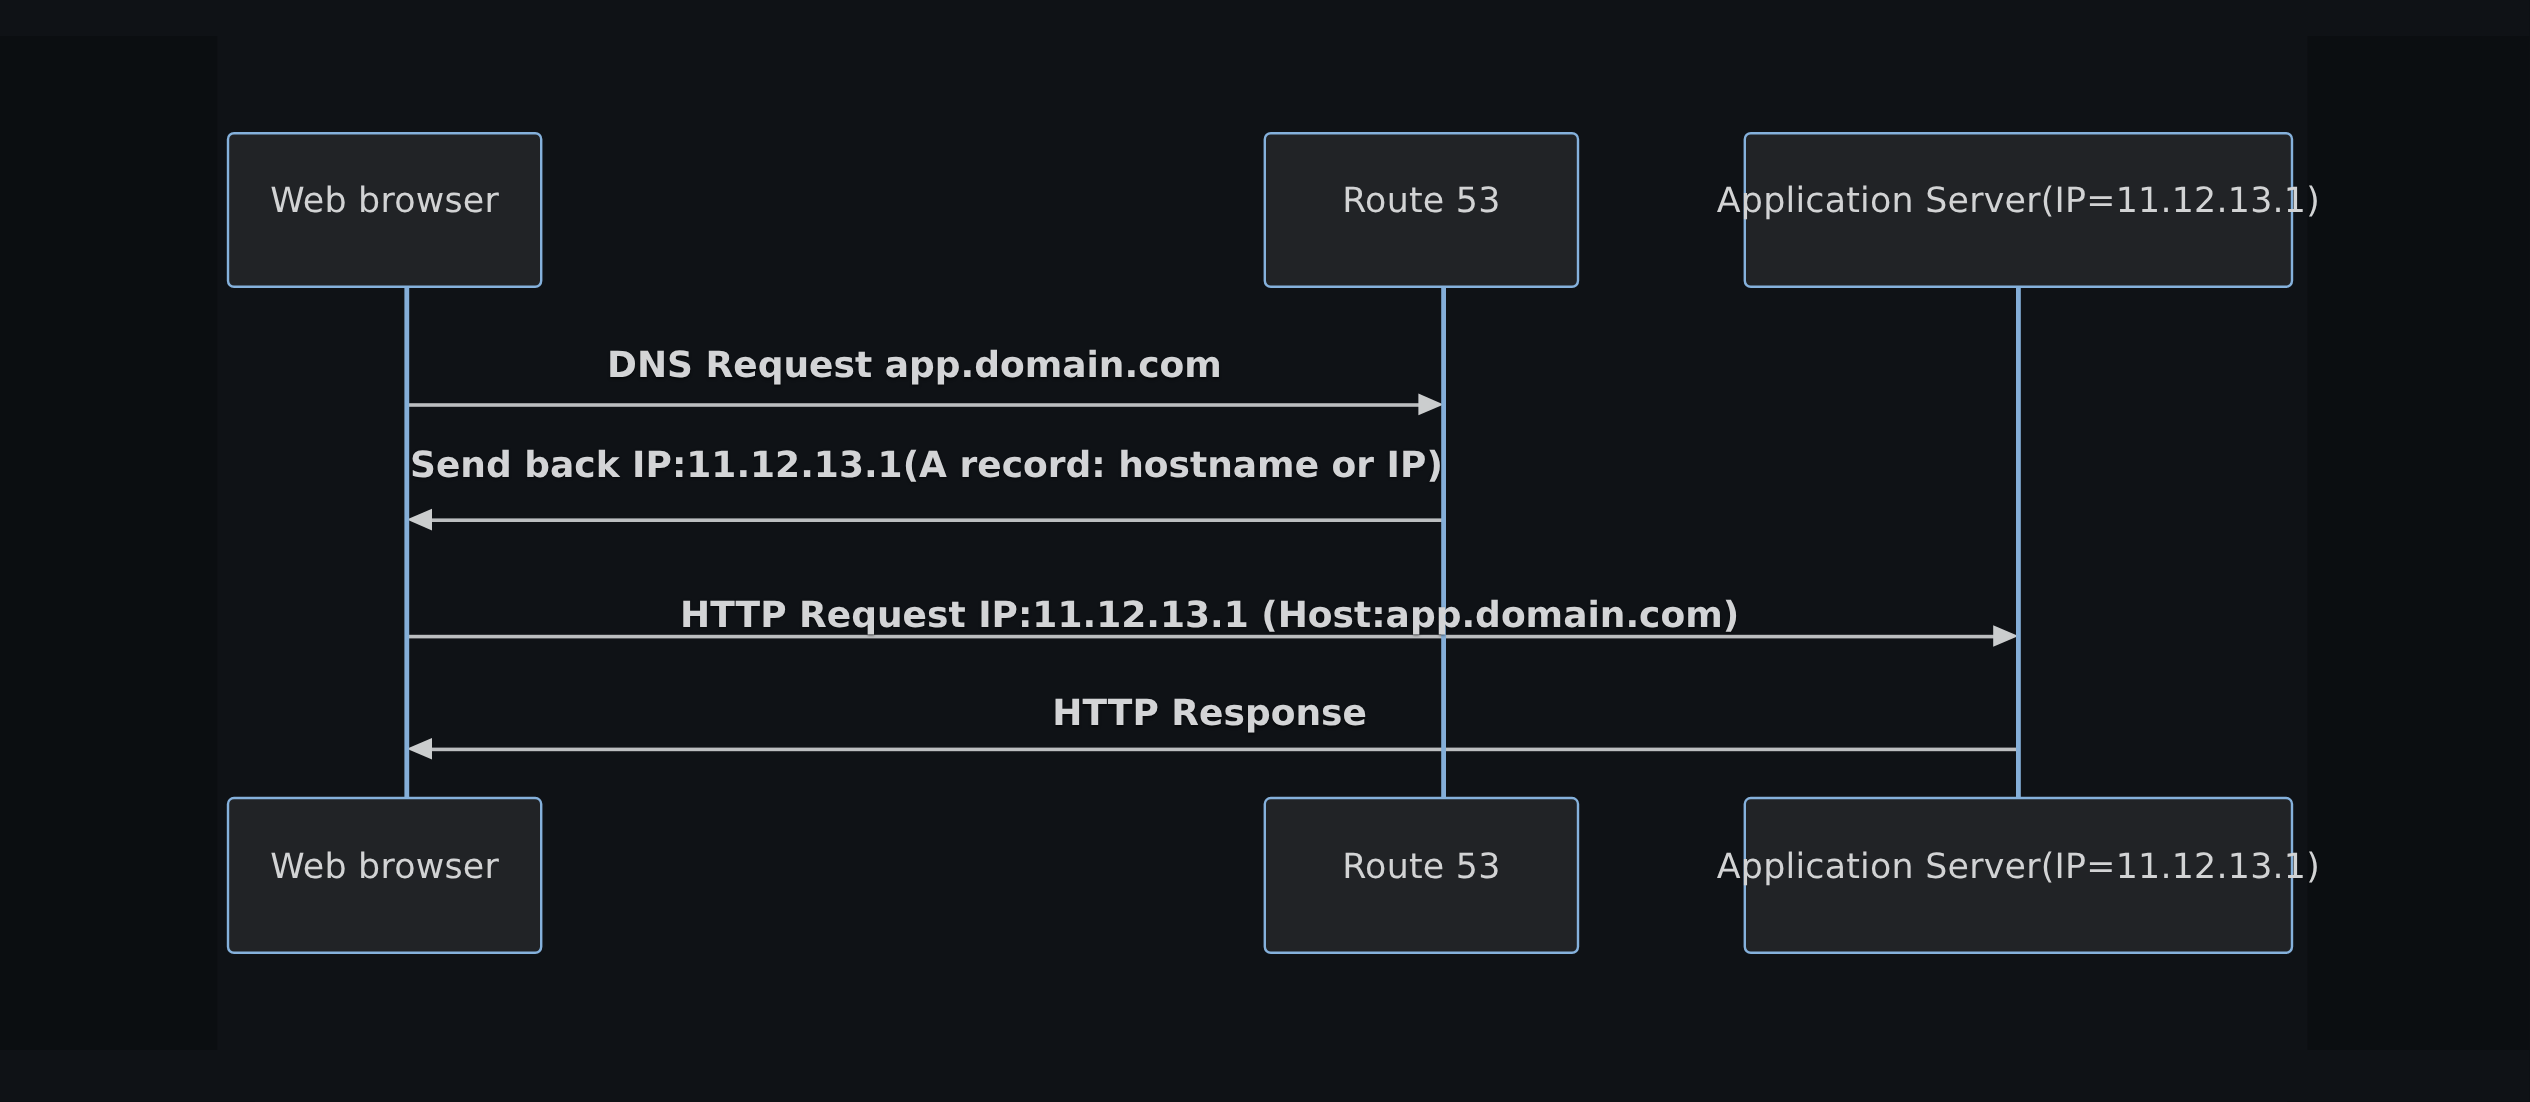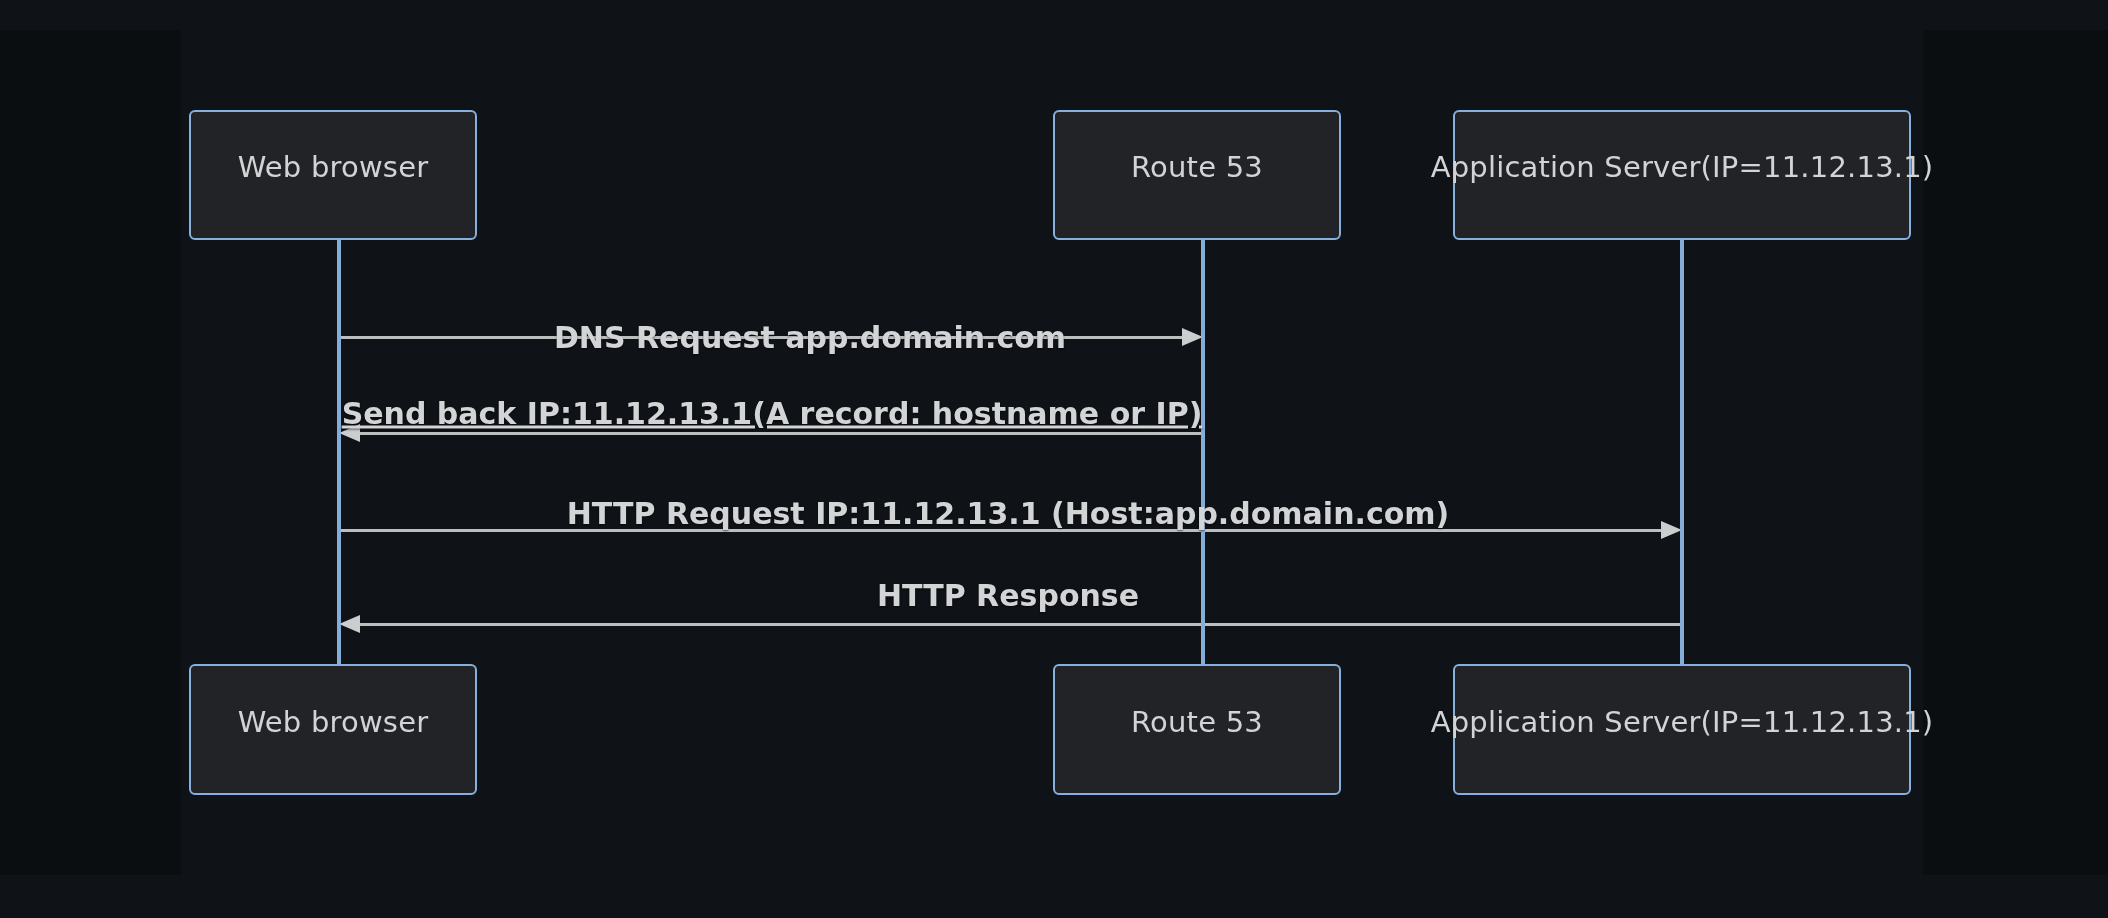--- a/index.html
+++ b/index.html
@@ -28,21 +28,21 @@
     position: absolute;
     width: 3.5px;
     top: 238px;
     height: 428px;
     background: #84aed8;
     z-index: 3;
   }
 
   .actor-box {
     position: absolute;
-    width: 288px;
+    width: 263px;
     height: 130px;
     box-sizing: border-box;
     background: #212326;
     border: 2.5px solid #85b1dc;
     border-radius: 6px;
     display: flex;
     align-items: center;
     justify-content: center;
     z-index: 4;
   }
@@ -90,25 +90,25 @@
 
 <div class="canvas">
 
   <div class="margin-band left"></div>
   <div class="margin-band right"></div>
 
   <div class="lifeline" style="left: 337.2px;"></div>
   <div class="lifeline" style="left: 1201.2px;"></div>
   <div class="lifeline" style="left: 1680.2px;"></div>
 
-  <div class="msg-label" style="left: 810px; top: 305px; margin-top: 32px;">DNS Request app.domain.com</div>
+  <div class="msg-label" style="left: 762px; top: 305px;">DNS Request app.domain.com</div>
   <div class="msg-line" style="left: 339px; top: 335.5px; width: 846px;"></div>
   <div class="arrowhead point-right" style="left: 1182px; top: 328px;"></div>
 
-  <div class="msg-label" style="left: 772px; top: 413px; text-decoration: underline;">Send back IP:11.12.13.1(A record: hostname or IP)</div>
+  <div class="msg-label" style="left: 772px; top: 388px;">Send back IP:11.12.13.1(A record: hostname or IP)</div>
   <div class="msg-line" style="left: 357px; top: 431.5px; width: 846px;"></div>
   <div class="arrowhead point-left" style="left: 339px; top: 424px;"></div>
 
   <div class="msg-label" style="left: 1008px; top: 497px; margin-top: 16px;">HTTP Request IP:11.12.13.1 (Host:app.domain.com)</div>
   <div class="msg-line" style="left: 339px; top: 528.5px; width: 1324px;"></div>
   <div class="arrowhead point-right" style="left: 1661px; top: 521px;"></div>
 
   <div class="msg-label" style="left: 1008px; top: 595px; text-align: right;">HTTP Response</div>
   <div class="msg-line" style="left: 357px; top: 622.5px; width: 1325px;"></div>
   <div class="arrowhead point-left" style="left: 339px; top: 615px;"></div>

